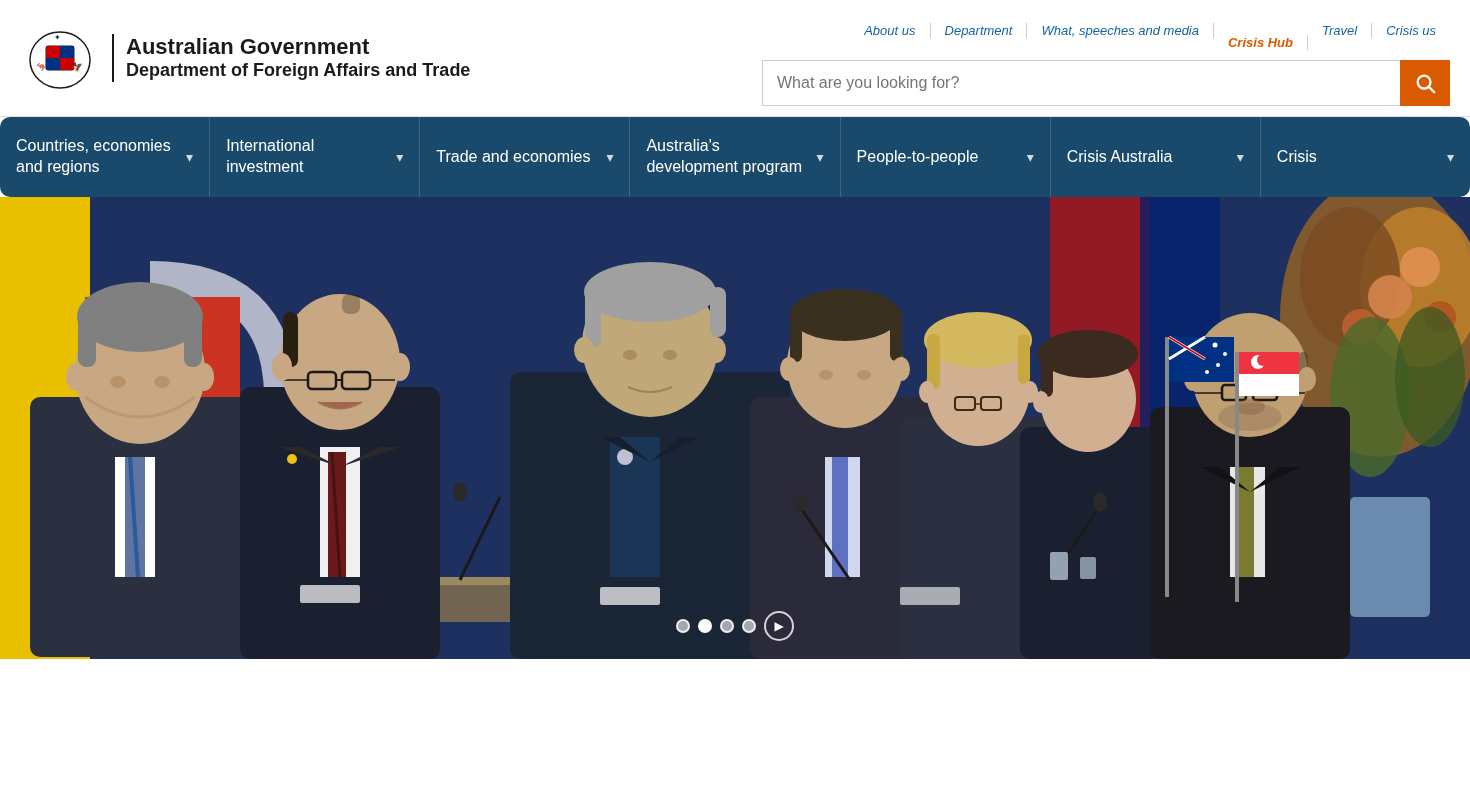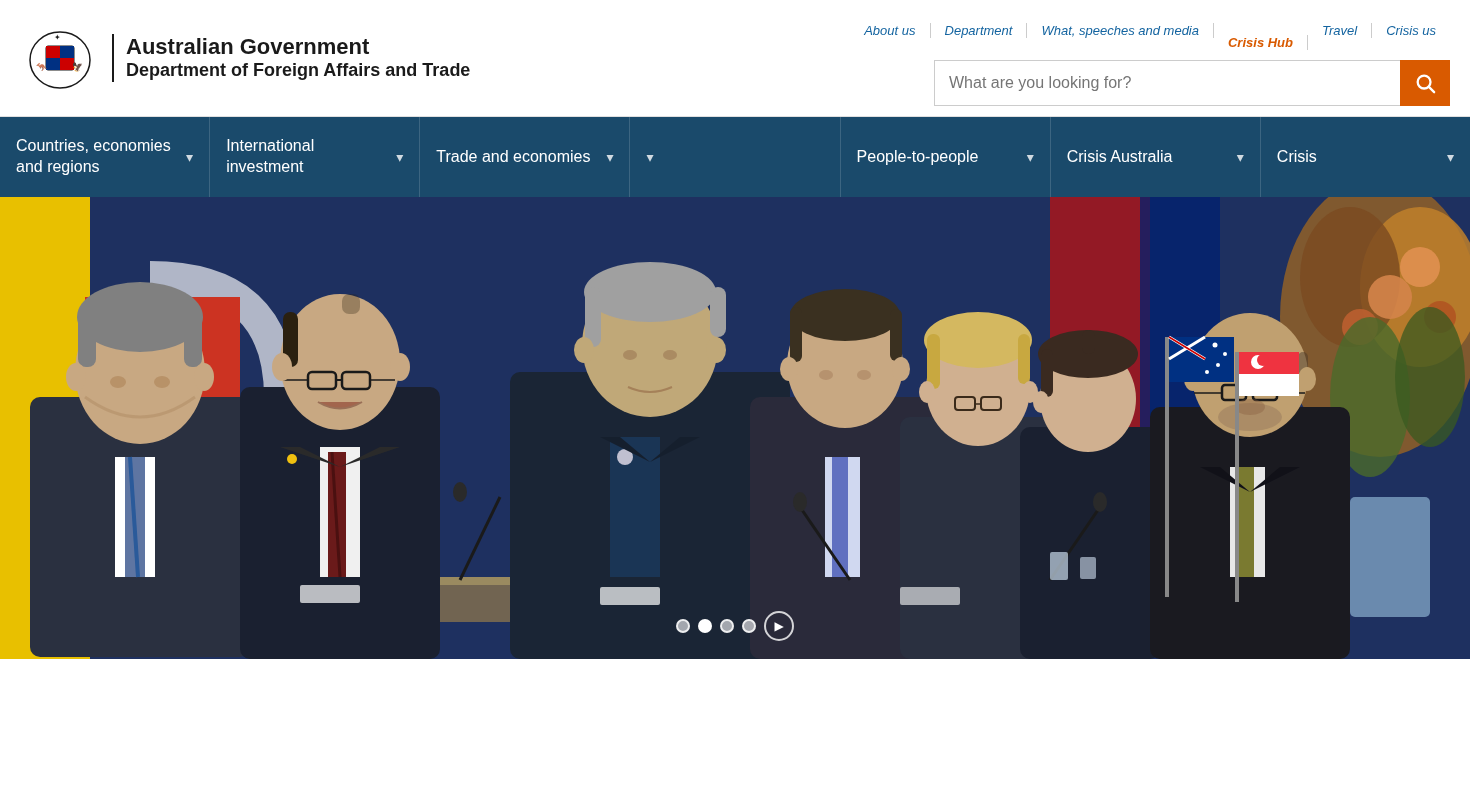--- a/index.html
+++ b/index.html
@@ -60,21 +60,21 @@
       border-right: 1px solid #ccc;
       font-style: italic;
     }
     .top-nav a:last-child {
       border-right: none;
     }
 
     .search-bar {
       display: flex;
       align-items: flex-end;
-      width: 516px;
+      width: 688px;
     }
     .search-input {
       flex: 1;
       height: 46px;
       border: 1px solid #ccc;
       padding: 0 14px;
       font-size: 16px;
       color: #888;
       outline: none;
       border-right: none;
@@ -90,20 +90,21 @@
       justify-content: center;
       color: #fff;
       font-size: 20px;
     }
 
     
     .main-nav {
       background: #1a4a6b;
       display: flex;
       align-items: stretch;
+      border-radius: 10px;
     }
     .nav-item {
       display: flex;
       align-items: center;
       justify-content: space-between;
       padding: 18px 16px;
       color: #fff;
       font-size: 16px;
       font-weight: 500;
       cursor: pointer;
@@ -307,20 +308,21 @@
   </div>
   <div class="nav-item">
     <span class="nav-item-label">International investment</span>
     <span class="chevron">▾</span>
   </div>
   <div class="nav-item">
     <span class="nav-item-label">Trade and economies</span>
     <span class="chevron">▾</span>
   </div>
   <div class="nav-item">
+    <span class="nav-item-label">Australia's development program</span>
     <span class="chevron">▾</span>
   </div>
   <div class="nav-item">
     <span class="nav-item-label">People-to-people</span>
     <span class="chevron">▾</span>
   </div>
   <div class="nav-item">
     <span class="nav-item-label">Crisis Australia</span>
     <span class="chevron">▾</span>
   </div>

